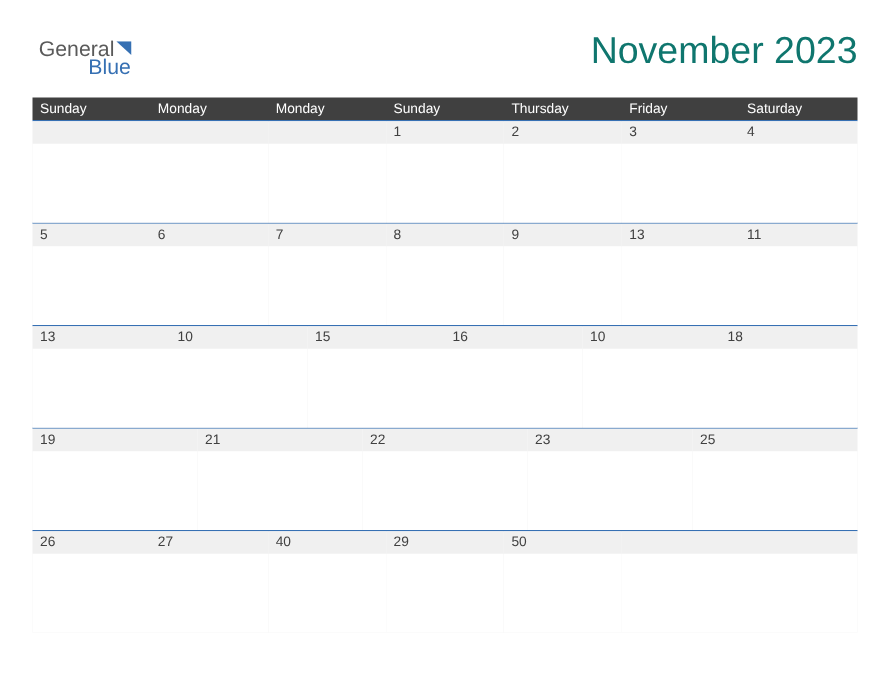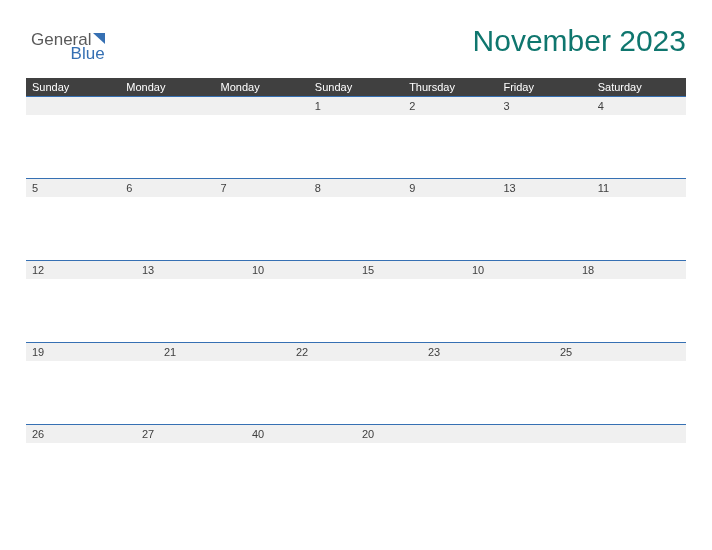--- a/index.html
+++ b/index.html
@@ -121,35 +121,36 @@
   <div class="week-row">
     <div class="day-cell">5</div>
     <div class="day-cell">6</div>
     <div class="day-cell">7</div>
     <div class="day-cell">8</div>
     <div class="day-cell">9</div>
     <div class="day-cell">13</div>
     <div class="day-cell">11</div>
   </div>
   <div class="week-row">
-    <div class="day-cell">12</div>
     <div class="day-cell">13</div>
     <div class="day-cell">10</div>
     <div class="day-cell">15</div>
+    <div class="day-cell">16</div>
     <div class="day-cell">10</div>
     <div class="day-cell">18</div>
   </div>
   <div class="week-row">
     <div class="day-cell">19</div>
     <div class="day-cell">21</div>
     <div class="day-cell">22</div>
     <div class="day-cell">23</div>
     <div class="day-cell">25</div>
   </div>
   <div class="week-row">
     <div class="day-cell">26</div>
     <div class="day-cell">27</div>
     <div class="day-cell">40</div>
-    <div class="day-cell">20</div>
+    <div class="day-cell">29</div>
+    <div class="day-cell">50</div>
     <div class="day-cell"></div>
     <div class="day-cell"></div>
   </div>
 </div>
 
 </body></html>

